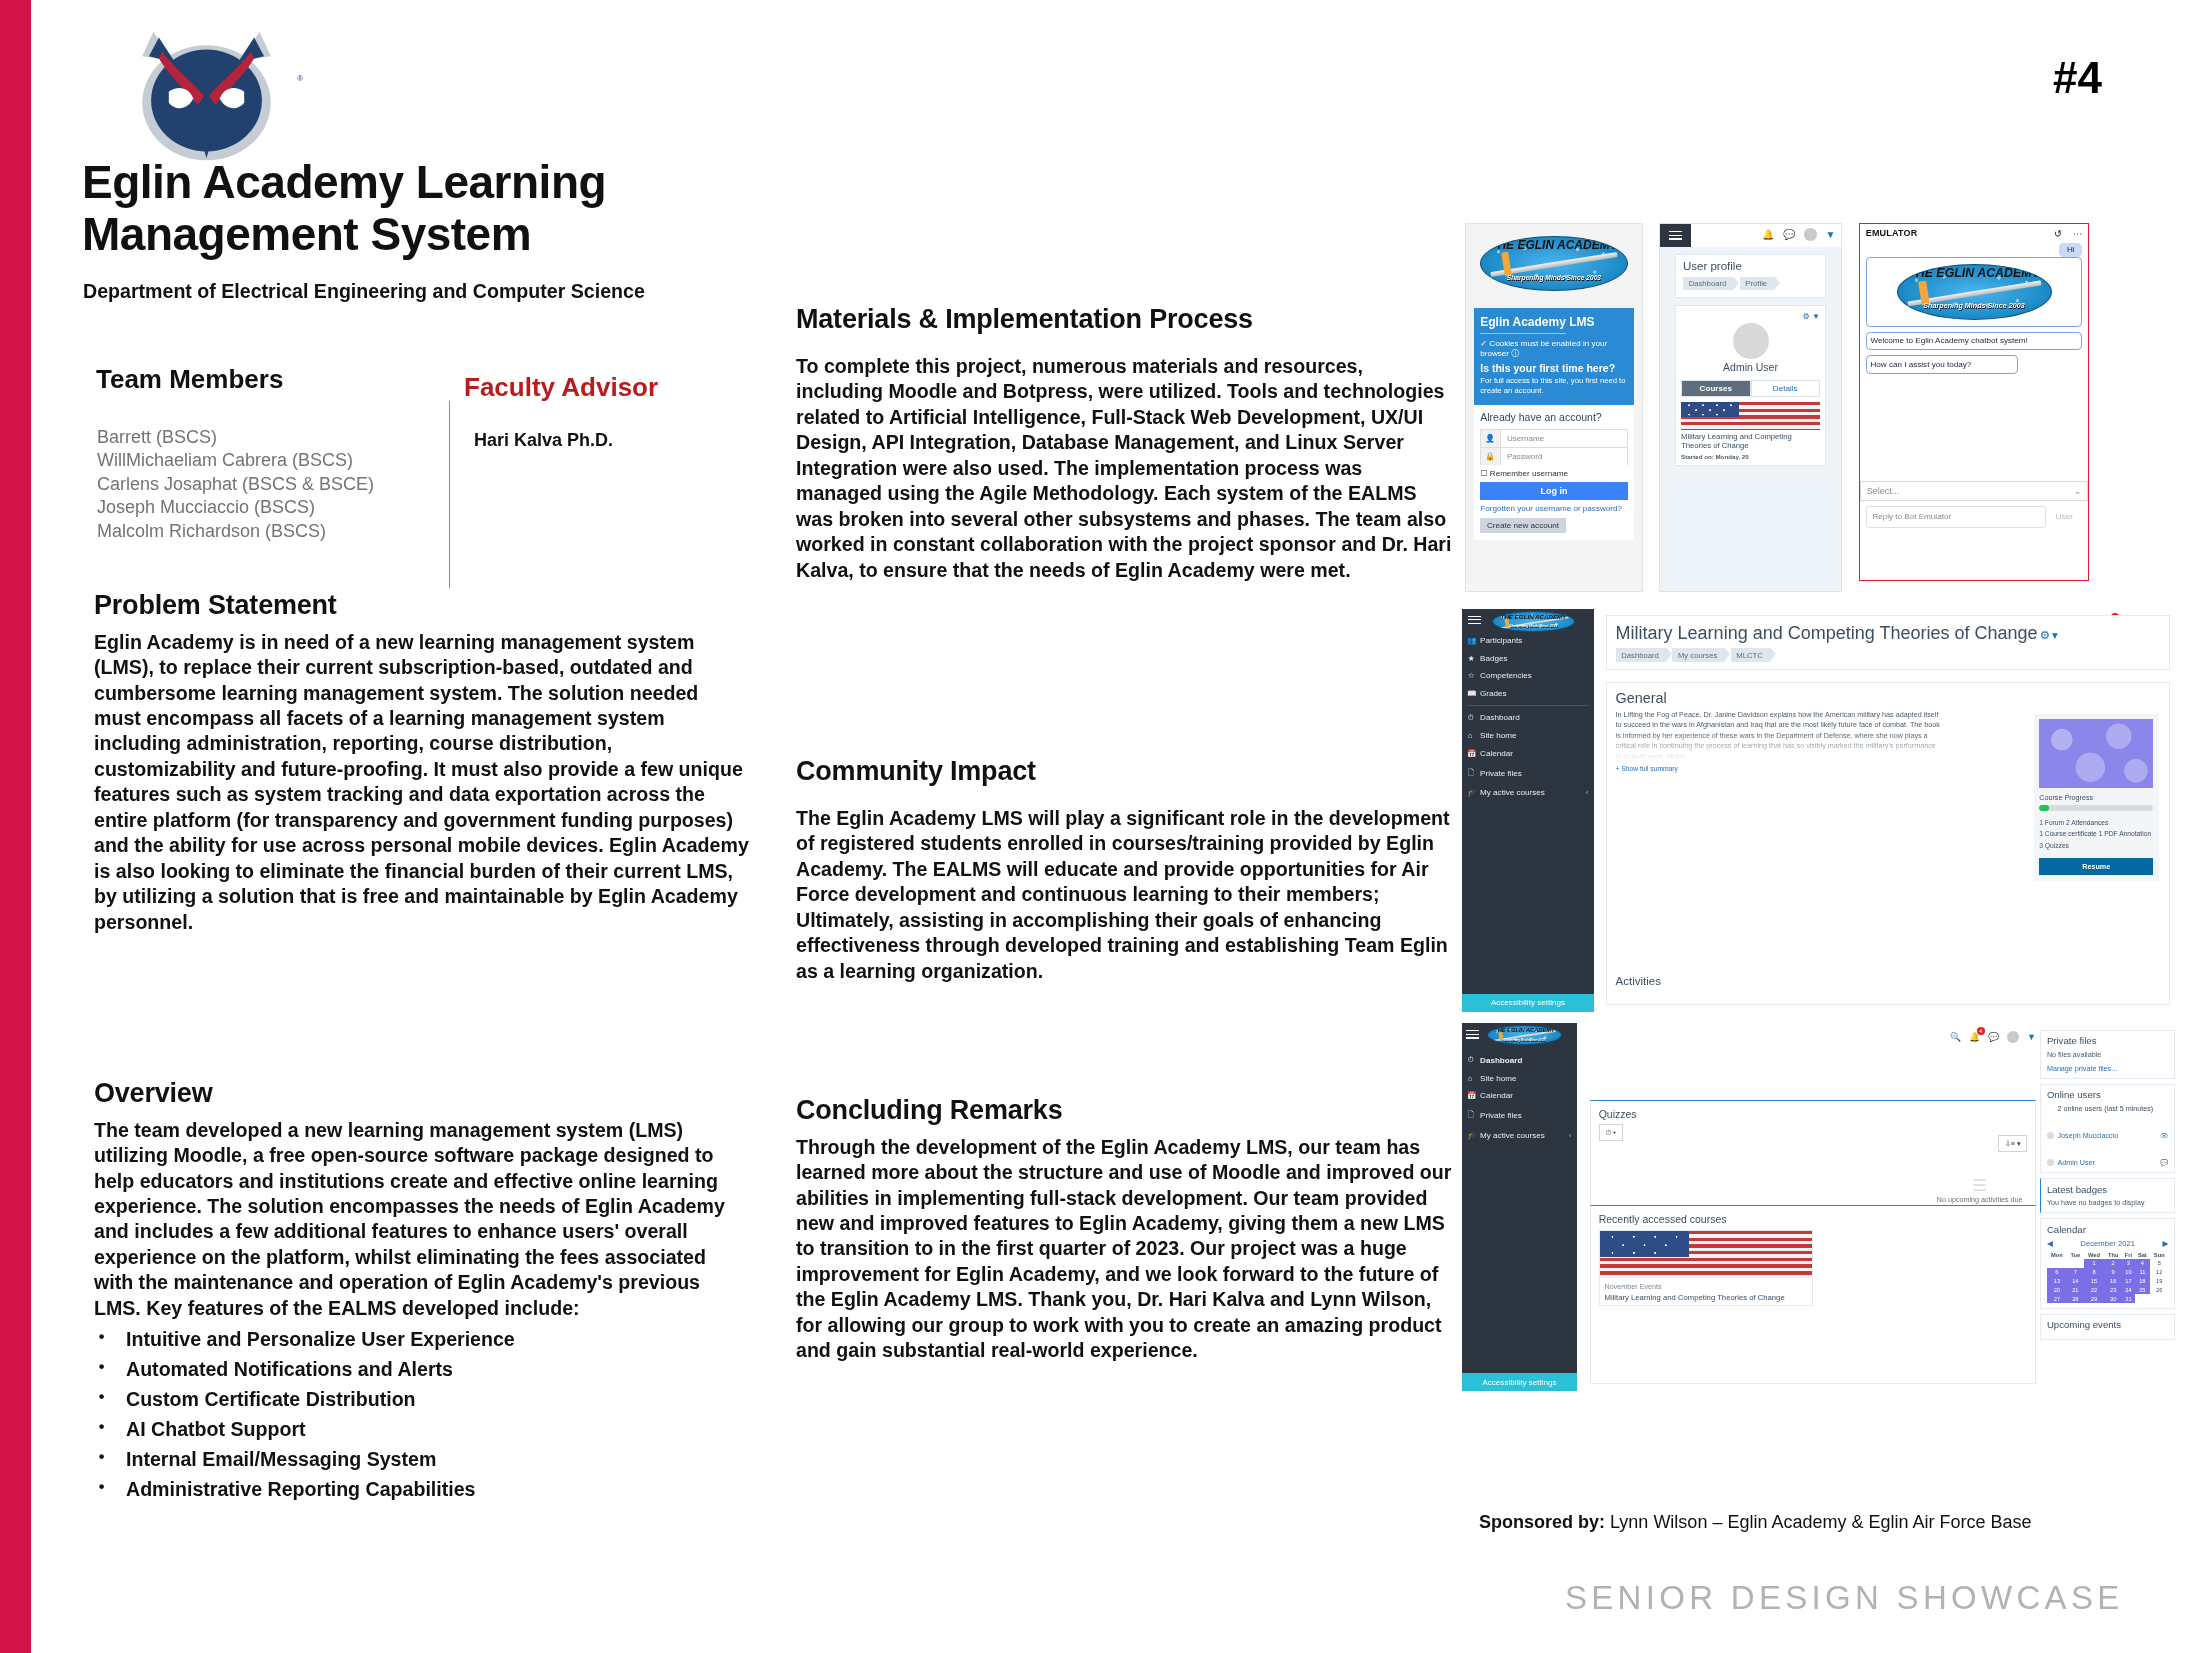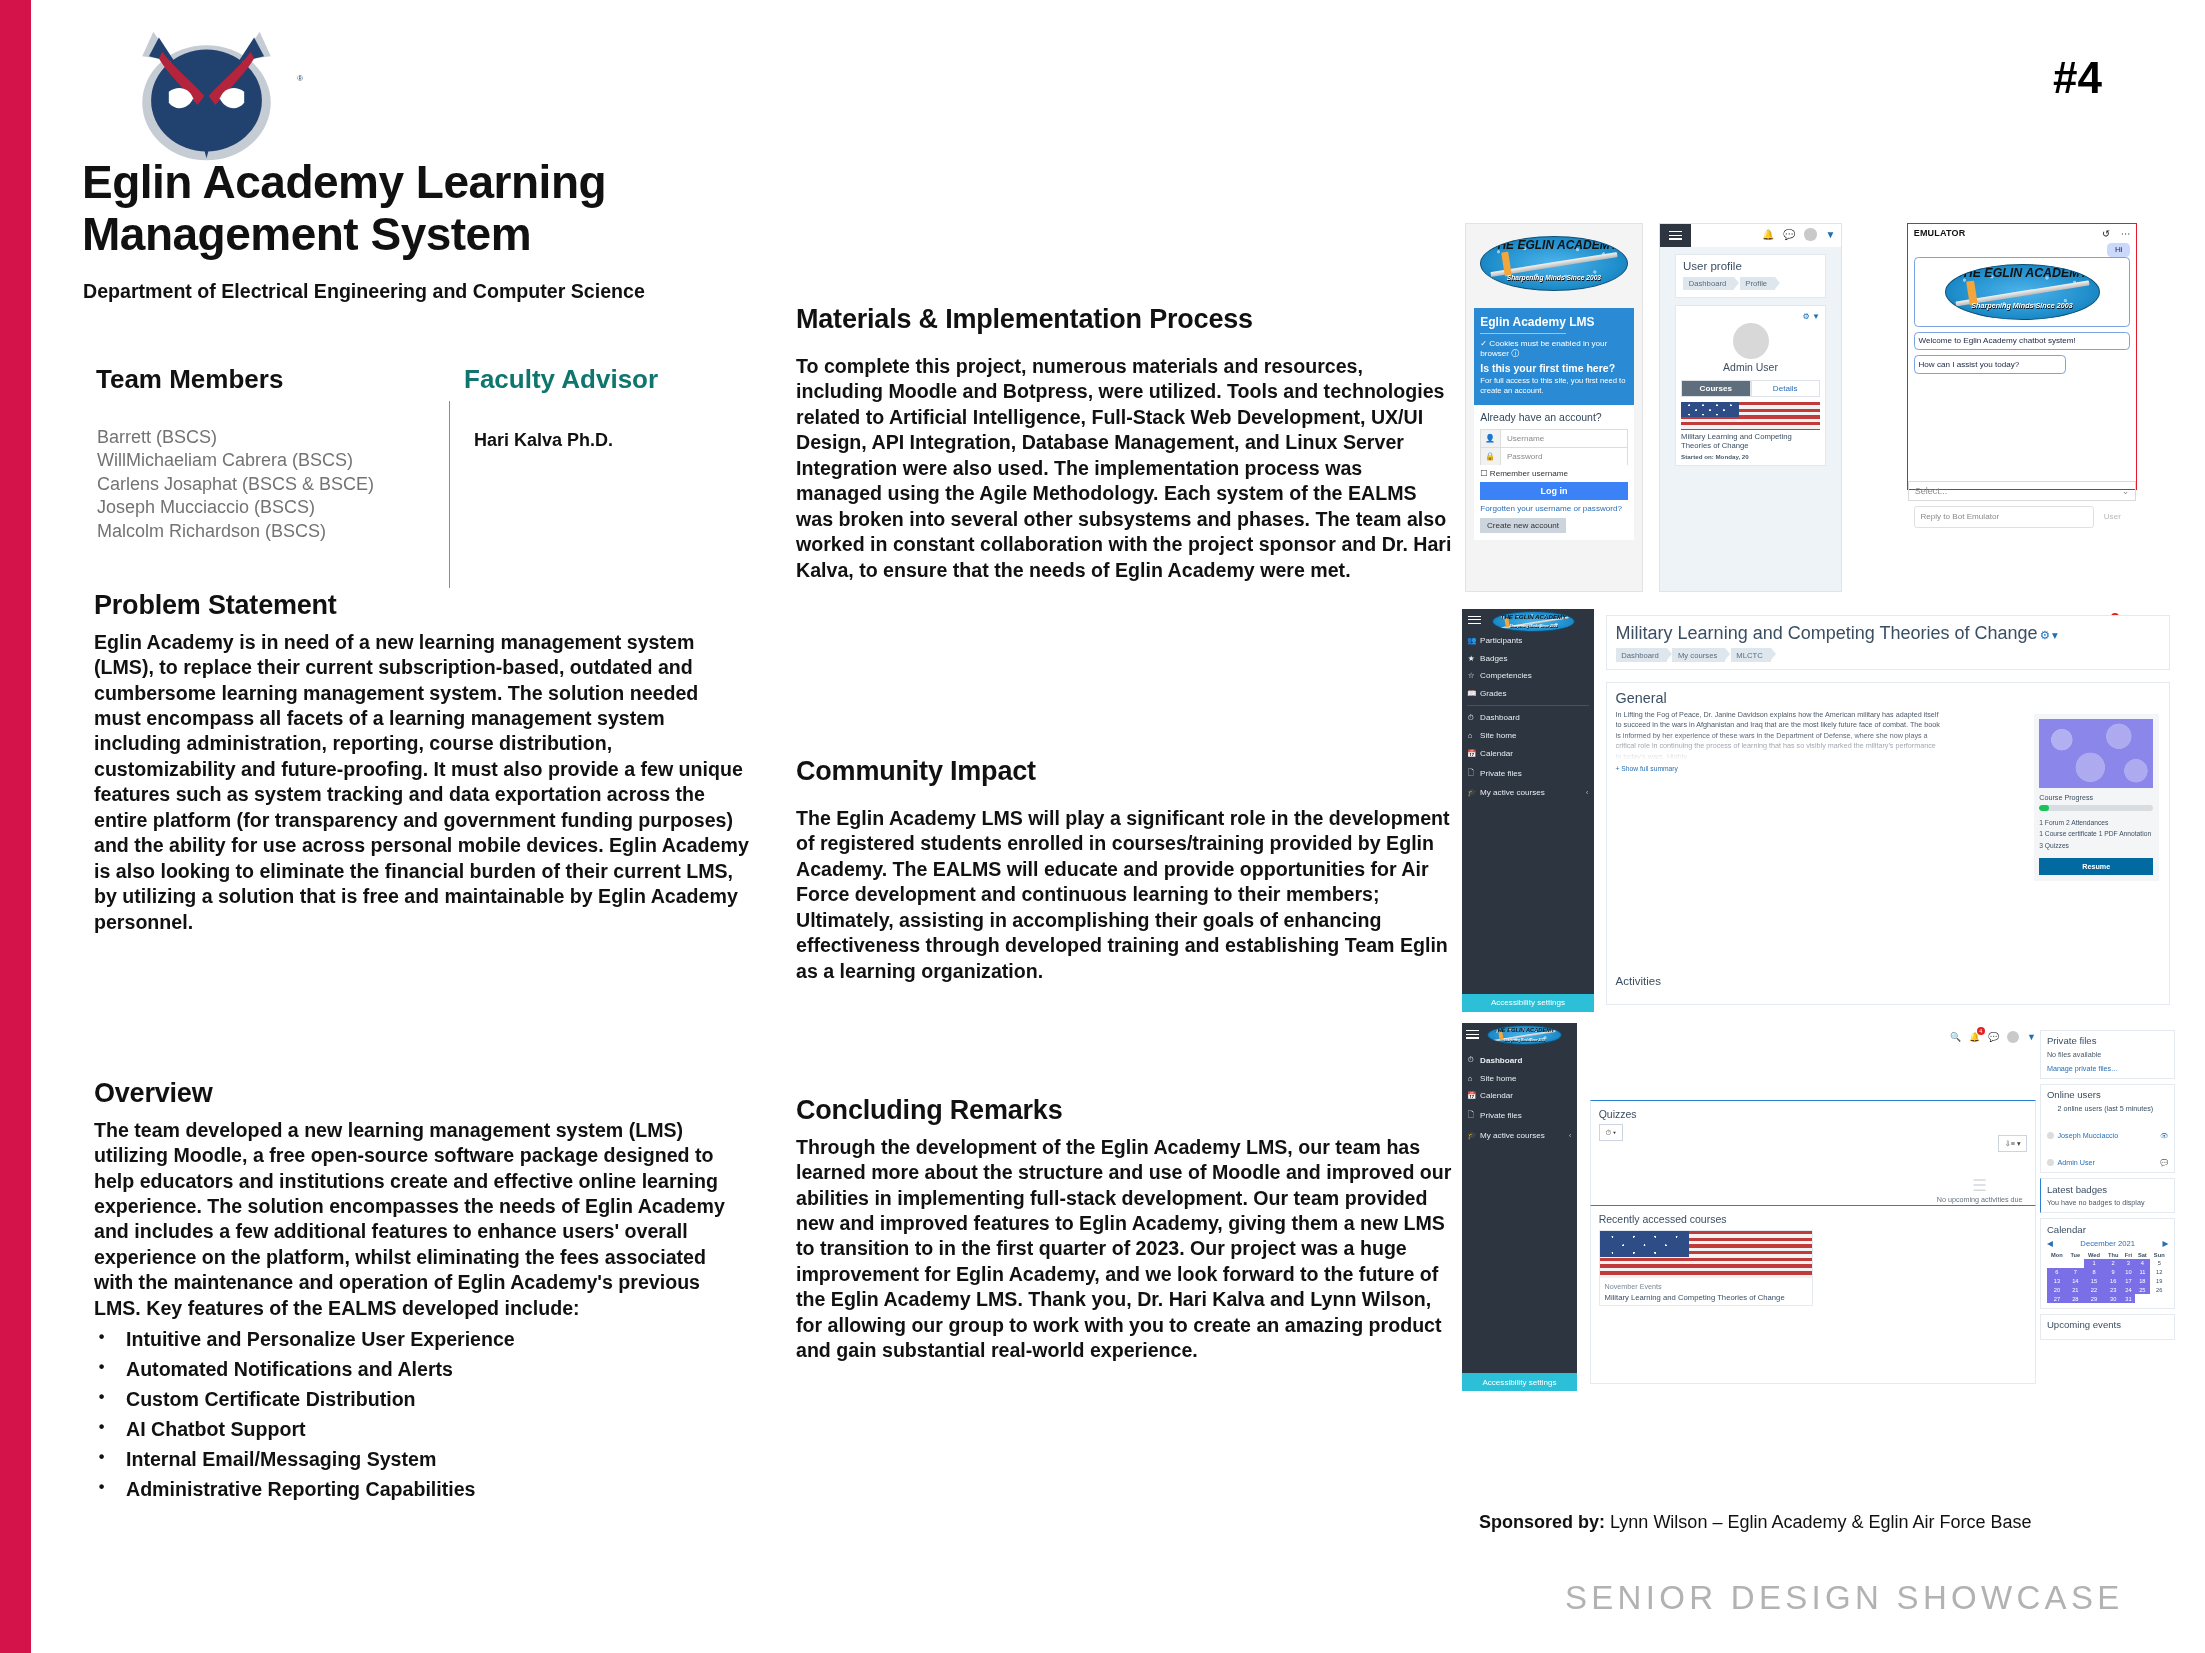--- a/index.html
+++ b/index.html
@@ -49,22 +49,22 @@
   .dept{
     position:absolute; left:83px; top:279px; width:565px;
     font-size:19.6px; font-weight:700; line-height:1.25; color:#111;
   }
   
   .team-hdr{
     position:absolute; left:96px; top:364px;
     font-size:26px; font-weight:700; color:#111;
   }
   .adv-hdr{
-    position:absolute; left:464px; top:364px;
-    font-size:26px; font-weight:700; color:#0f766e;
+    position:absolute; left:464px; top:372px;
+    font-size:26px; font-weight:700; color:#b91c1c;
   }
   .vline{
     position:absolute; left:449px; top:401px; width:1.4px; height:187px;
     background:#8c8c8c;
   }
   .team-list{
     position:absolute; left:97px; top:426px; width:345px;
     font-size:18px; line-height:1.30; color:#737373;
   }
   .adv-name{
@@ -197,22 +197,22 @@
      radial-gradient(circle at 50% 55%, #fff 0.8px, transparent 1.1px),
      radial-gradient(circle at 74% 55%, #fff 0.8px, transparent 1.1px),
      radial-gradient(circle at 14% 84%, #fff 0.8px, transparent 1.1px),
      radial-gradient(circle at 38% 84%, #fff 0.8px, transparent 1.1px),
      radial-gradient(circle at 62% 84%, #fff 0.8px, transparent 1.1px);
   }
   .pf-ctitle{ font-size:7.7px; color:#3b4e62; line-height:1.2; margin-top:2.4px; }
   .pf-cstart{ font-size:6.2px; color:#4a5a6a; margin-top:2.4px; font-weight:700; }
 
   .p-bot{
-    position:absolute; left:397px; top:0; width:230px; height:267px;
-    border:1.9px solid #e8182b; box-sizing:border-box; background:#fff;margin-left:48px;
+    position:absolute; left:397px; top:0; width:230px; height:358px;
+    border:1.9px solid #e8182b; box-sizing:border-box; background:#fff;
   }
   .bot-bar{ display:flex; justify-content:space-between; align-items:center; padding:3.8px 5.7px; }
   .bot-title{ font-size:9px; font-weight:700; color:#111; letter-spacing:0.2px; }
   .bot-ico{ color:#111; font-size:9.6px; }
   .bot-body{ padding:0 5.7px; position:relative; height:238px; }
   .bub-user{ float:right; background:#c9d8fb; color:#1b2540; font-size:8.1px; padding:2.9px 7.7px; border-radius:4.3px; }
   .bub-bot{ clear:both; border:0.5px solid #7aa2e0; border-radius:4.3px; padding:3.8px; margin-top:4.8px; font-size:8.1px; color:#1b2540; }
   .bot-sel{ margin:0 0 0 0; border:0.5px solid #d9d9d9; display:flex; justify-content:space-between; align-items:center; padding:4.3px 5.7px; font-size:9px; color:#8a8a8a; }
   .bot-reply{ display:flex; align-items:center; padding:4.8px 5.7px 0 5.7px; }
   .bot-inp{ flex:1; border:0.5px solid #e0e0e0; border-radius:2.9px; padding:5.3px 5.7px; font-size:8.1px; color:#8a8a8a; }

